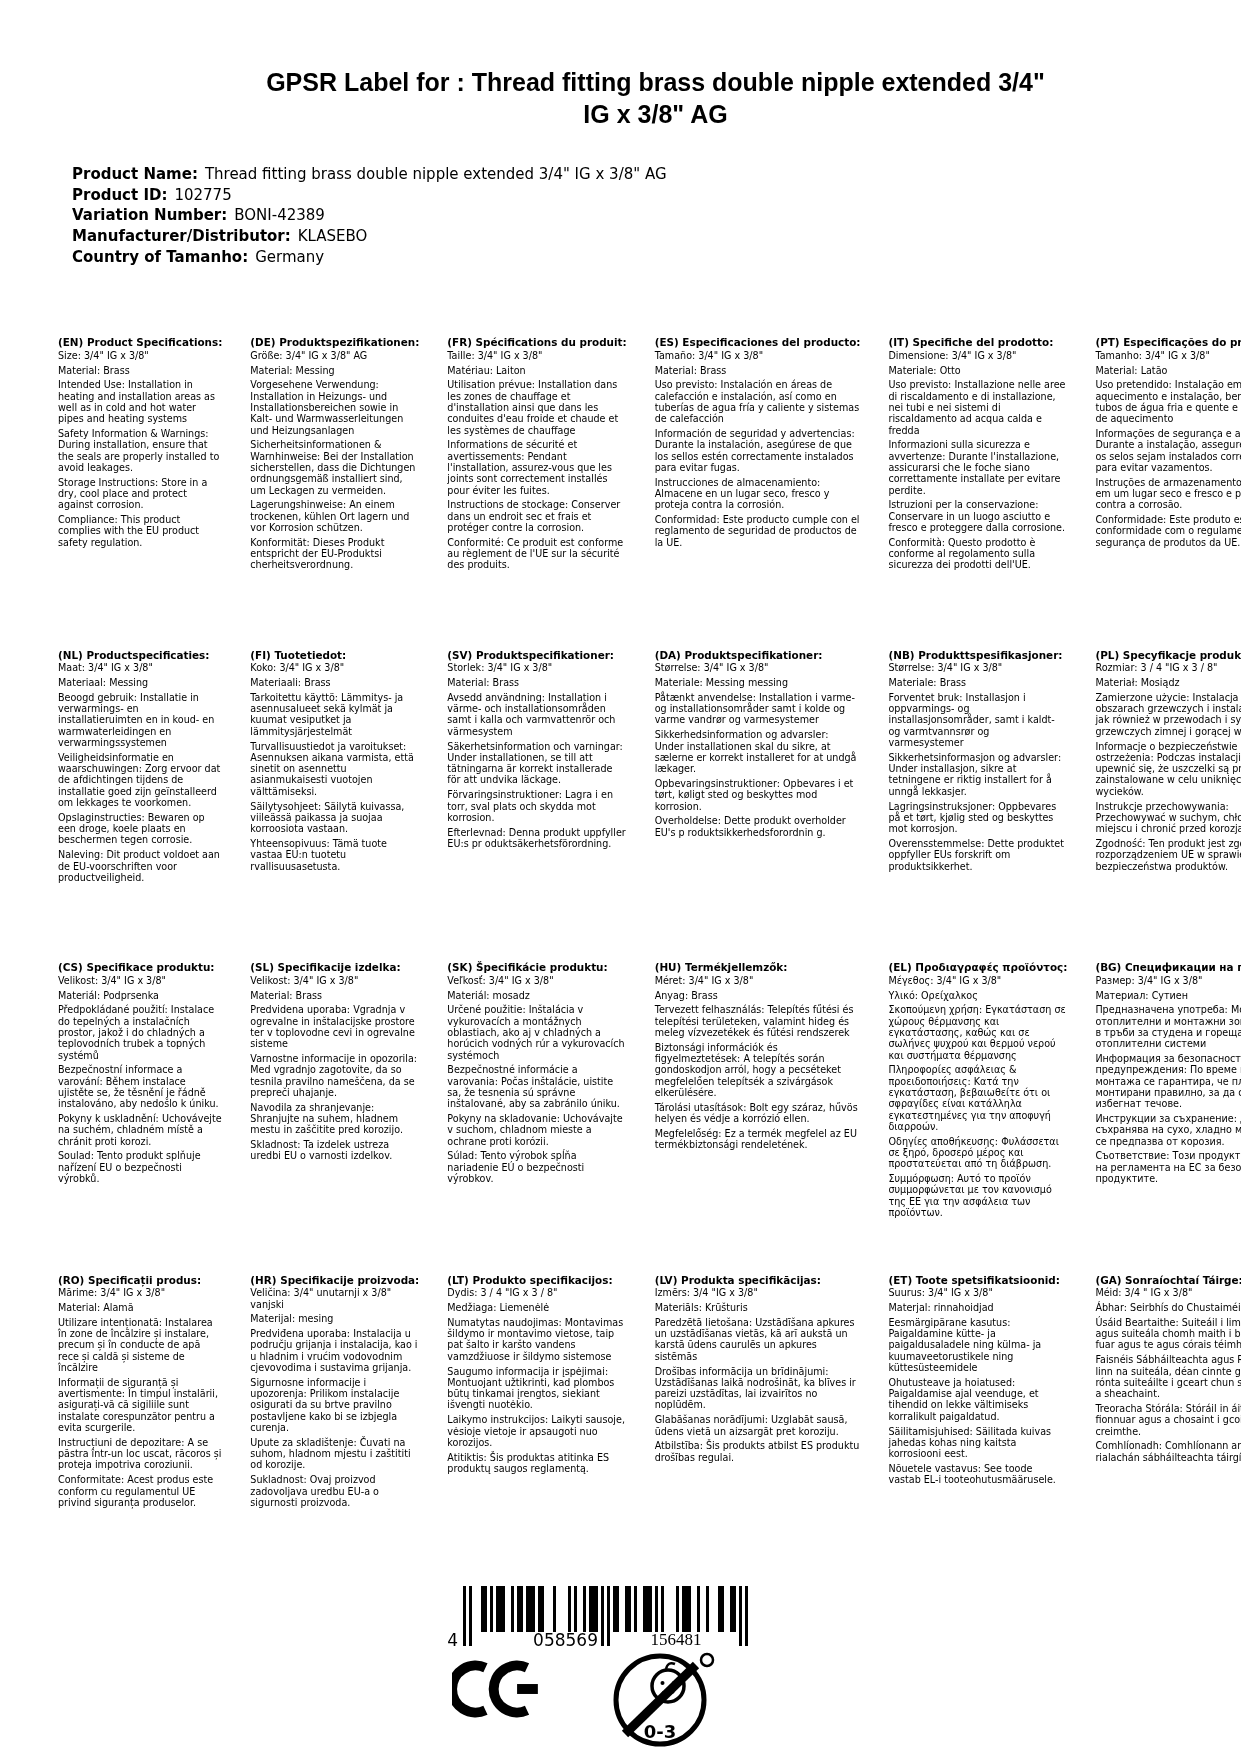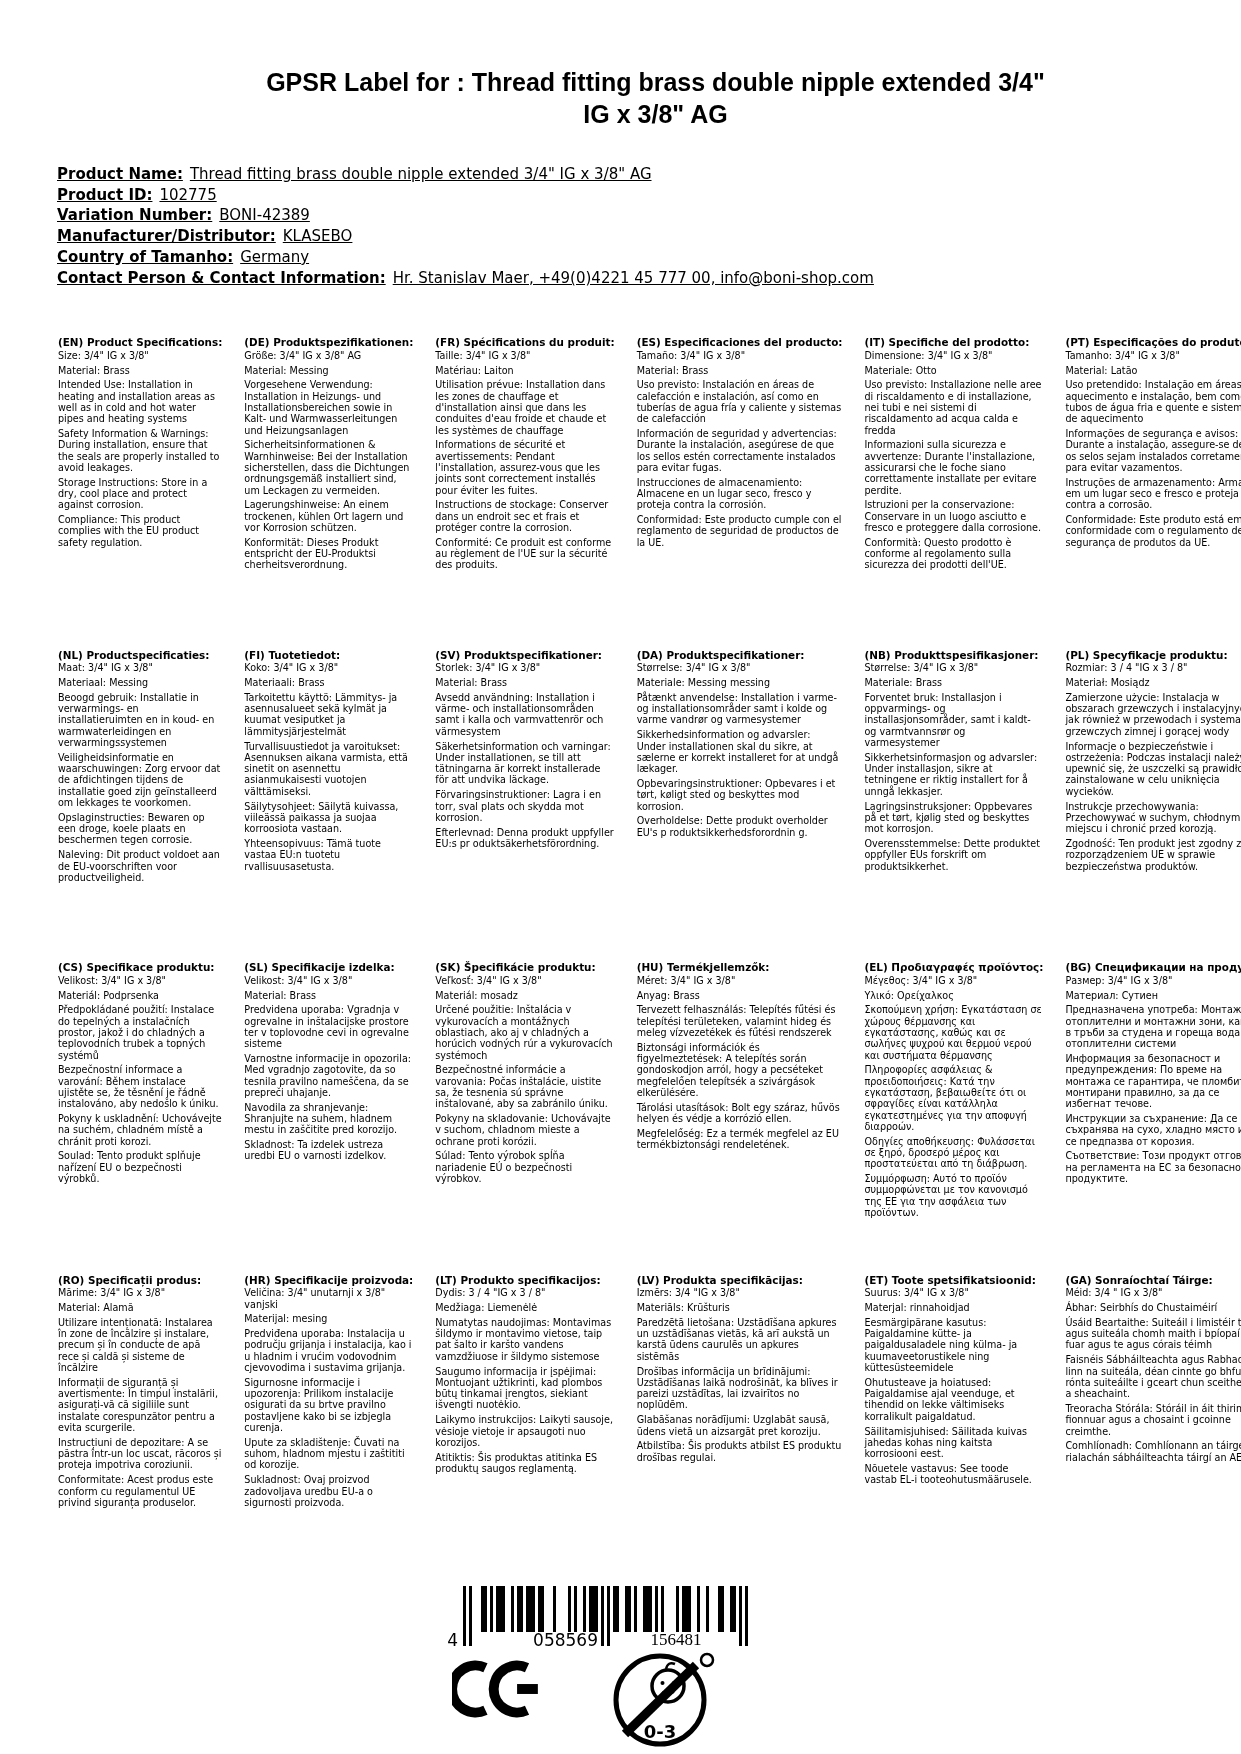--- a/index.html
+++ b/index.html
@@ -1,23 +1,23 @@
 <!DOCTYPE html>
 <html><head>
 <meta charset="utf-8">
 <style>
   html,body{margin:0;padding:0;background:#ffffff;}
   .page{position:relative;width:1241px;height:1754px;background:#fff;overflow:hidden;
         font-family:"DejaVu Sans",sans-serif;color:#000;}
   .title{position:absolute;top:66px;left:0;width:100%;text-align:center;
          font-family:"Liberation Sans",sans-serif;font-weight:bold;font-size:25px;line-height:32px;margin-left:35px;}
-  .product-info{position:absolute;left:57px;top:164px;font-size:15px;line-height:20.7px;text-decoration:underline;}
+  .product-info{position:absolute;left:72px;top:164px;font-size:15px;line-height:20.7px;}
   .pi-label{font-weight:bold;margin-right:7px;}
   .specs-grid{position:absolute;left:58px;top:337px;width:1152px;display:grid;
-              grid-template-columns:repeat(6,1fr);column-gap:22px;
+              grid-template-columns:repeat(6,1fr);column-gap:28px;
               grid-template-rows:repeat(4,312.5px);align-items:start;}
   .spec-cell{font-size:9.6px;line-height:11.3px;}
   .spec-header{font-weight:bold;font-size:10.4px;white-space:nowrap;margin-bottom:1.5px;}
   .spec-par{margin-bottom:3.5px;}
   .barcode{position:absolute;left:436px;top:1586px;width:320px;height:68px;}
   .barcode svg{position:absolute;left:27px;top:0;}
   .barcode svg rect{fill:#000;}
   .bc-digit{position:absolute;top:43px;font-size:17px;line-height:22px;font-family:"DejaVu Sans",sans-serif;}
   .bc-prefix{left:0;width:22px;text-align:right;}
   .bc-g1{left:36px;width:126px;text-align:right;}
@@ -35,21 +35,20 @@
     <div>GPSR Label for : Thread fitting brass double nipple extended 3/4"</div>
     <div>IG x 3/8" AG</div>
   </div>
 
   <div class="product-info">
       <div class="pi-line"><span class="pi-label">Product Name:</span><span class="pi-value">Thread fitting brass double nipple extended 3/4" IG x 3/8" AG</span></div>
       <div class="pi-line"><span class="pi-label">Product ID:</span><span class="pi-value">102775</span></div>
       <div class="pi-line"><span class="pi-label">Variation Number:</span><span class="pi-value">BONI-42389</span></div>
       <div class="pi-line"><span class="pi-label">Manufacturer/Distributor:</span><span class="pi-value">KLASEBO</span></div>
       <div class="pi-line"><span class="pi-label">Country of Tamanho:</span><span class="pi-value">Germany</span></div>
-      <div class="pi-line"><span class="pi-label">Contact Person &amp; Contact Information:</span><span class="pi-value">Hr. Stanislav Maer, +49(0)4221 45 777 00, info@boni-shop.com</span></div>
     </div>
 
   <div class="specs-grid">
       <div class="spec-cell">
         <div class="spec-header">(EN) Product Specifications:</div>
         <div class="spec-par">Size: 3/4" IG x 3/8"</div>
         <div class="spec-par">Material: Brass</div>
         <div class="spec-par">Intended Use: Installation in heating and installation areas as well as in cold and hot water pipes and heating systems</div>
         <div class="spec-par">Safety Information &amp; Warnings: During installation, ensure that the seals are properly installed to avoid leakages.</div>
         <div class="spec-par">Storage Instructions: Store in a dry, cool place and protect against corrosion.</div>

